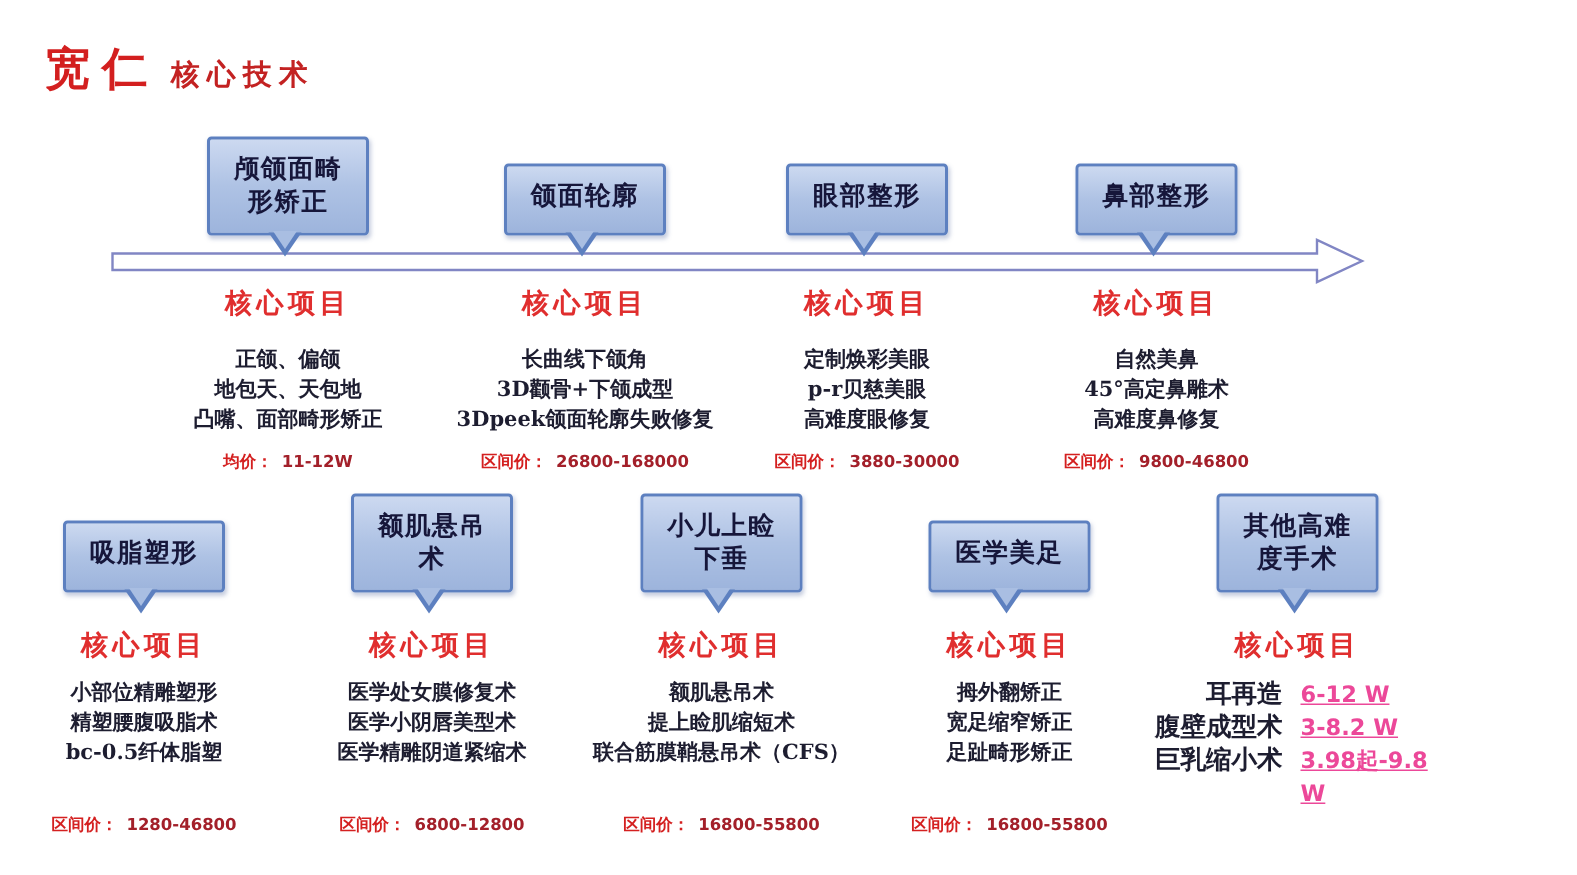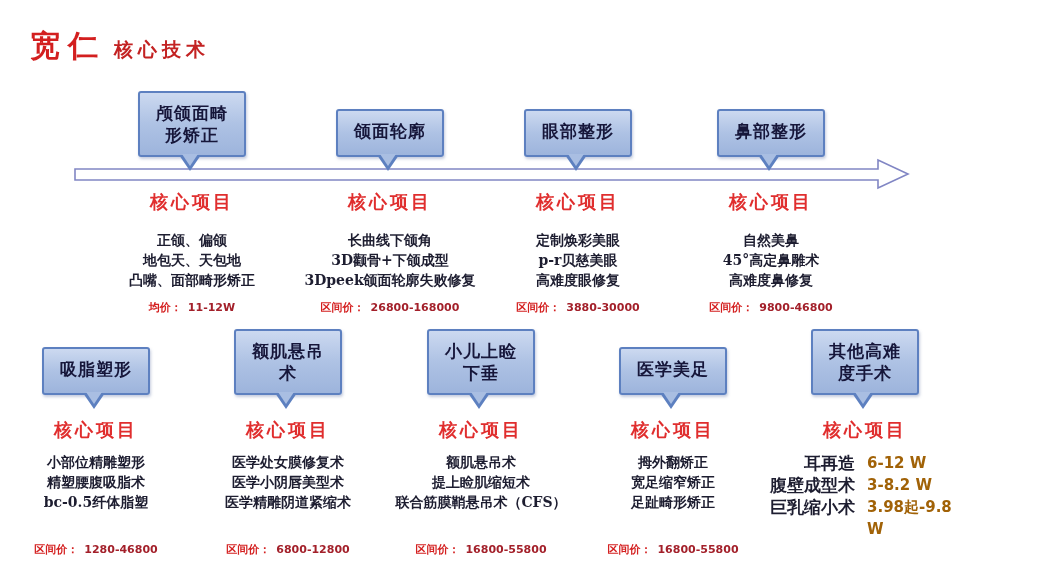--- a/index.html
+++ b/index.html
@@ -71,21 +71,21 @@
   .top-col .price { top:208px; }
   .bot-col .price { top:203px; }
   .price-label { font-size:11px; font-weight:bold; color:#d42020; }
   .price-value { font-size:11px; font-weight:bold; color:#a3202a; margin-left:6px; }
   
   .pair-row { display:flex; justify-content:center; line-height:22px; }
   .pair-name {
     width:92px; text-align:right; font-size:17px; font-weight:bold; color:#1d1d30;
     font-family:"DejaVu Serif","Liberation Serif",serif;
   }
-  .pair-price { width:100px; text-align:left; font-size:15px; font-weight:bold; color:#a16207; margin-left:12px; }
+  .pair-price { width:100px; text-align:left; font-size:15px; font-weight:bold; color:#ec4899; margin-left:12px;text-decoration:underline; }
 </style>
 </head>
 <body>
 
 <div class="header">
   <span class="brand">宽仁</span><span class="subtitle">核心技术</span>
 </div>
 
 <svg class="arrow-svg" width="845" height="46" viewBox="0 0 845 46">
   <polygon points="5,19 808,19 808,10 838,24 808,38 808,30 5,30" fill="#ffffff" stroke="#8186c4" stroke-width="1.6" stroke-linejoin="miter"></polygon>

